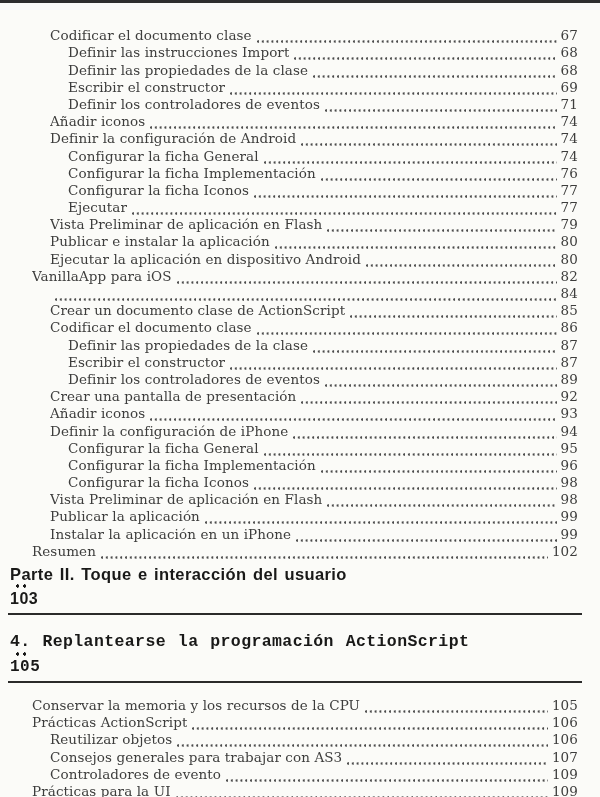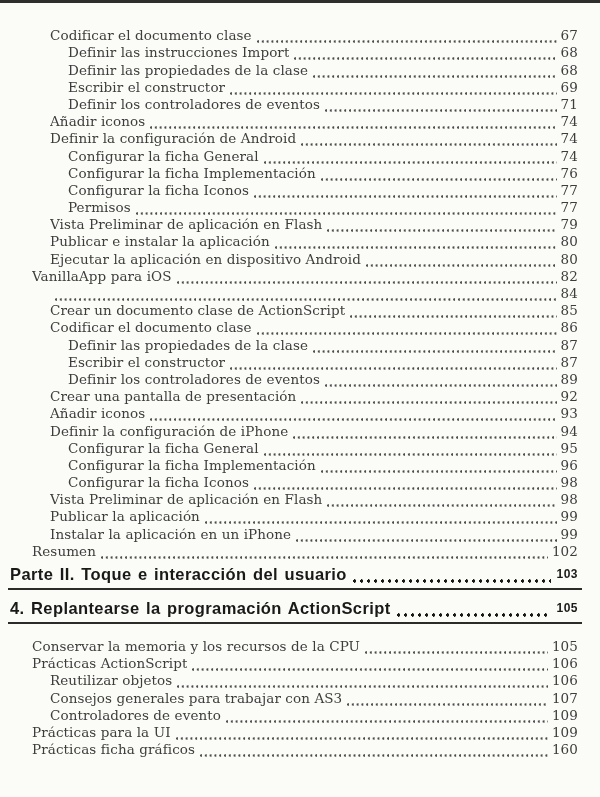--- a/index.html
+++ b/index.html
@@ -34,36 +34,37 @@
   }
   .pagenum { white-space: nowrap; }
 
   
   .heading-block {
     margin-top: 5px;
     font-family: "Liberation Sans", sans-serif;
     font-weight: bold;
     color: #191918;
   }
-  .heading-block.chapter { margin-top: 8px; }
+  .heading-block.chapter { margin-top: 17px; font-family: Liberation Mono, monospace; }
   .h-row {
-    display: flex; align-items: flex-end;
+    display: flex; align-items: flex-start;
     padding-left: 2px;
     font-size: 16.5px; line-height: 20px;
     letter-spacing: 0.4px; word-spacing: 1.5px;
     white-space: nowrap;
+    flex-direction: column;
   }
   .h-leader {
     flex: 1 1 auto; min-width: 12px;
     height: 4px; margin: 0 5px 1px 6px;
     background-image: radial-gradient(circle at 1.7px 2px, #191918 1.5px, rgba(25,25,24,0) 1.8px);
     background-size: 7px 4px;
     background-repeat: repeat-x;
   }
-  .h-page { font-size: 12px; letter-spacing: 0.5px; }
+  .h-page { font-size: 16px; letter-spacing: 0.5px; }
   .rule { height: 2px; background: #2b2b2a; margin: 4px -4px 0 0; }
 
   .entries-block.last { margin-top: 13px; }
 </style>
 </head>
 <body>
 
 <div class="page">
   <div class="top-rule"></div>
 
@@ -114,21 +115,21 @@
           <span class="label">Configurar la ficha Implementación</span>
           <span class="leader"></span>
           <span class="pagenum">76</span>
         </div>
         <div class="row lvl3">
           <span class="label">Configurar la ficha Iconos</span>
           <span class="leader"></span>
           <span class="pagenum">77</span>
         </div>
         <div class="row lvl3">
-          <span class="label">Permisos</span>
+          <span class="label">Ejecutar</span>
           <span class="leader"></span>
           <span class="pagenum">77</span>
         </div>
         <div class="row lvl2">
           <span class="label">Vista Preliminar de aplicación en Flash</span>
           <span class="leader"></span>
           <span class="pagenum">79</span>
         </div>
         <div class="row lvl2">
           <span class="label">Publicar e instalar la aplicación</span>

